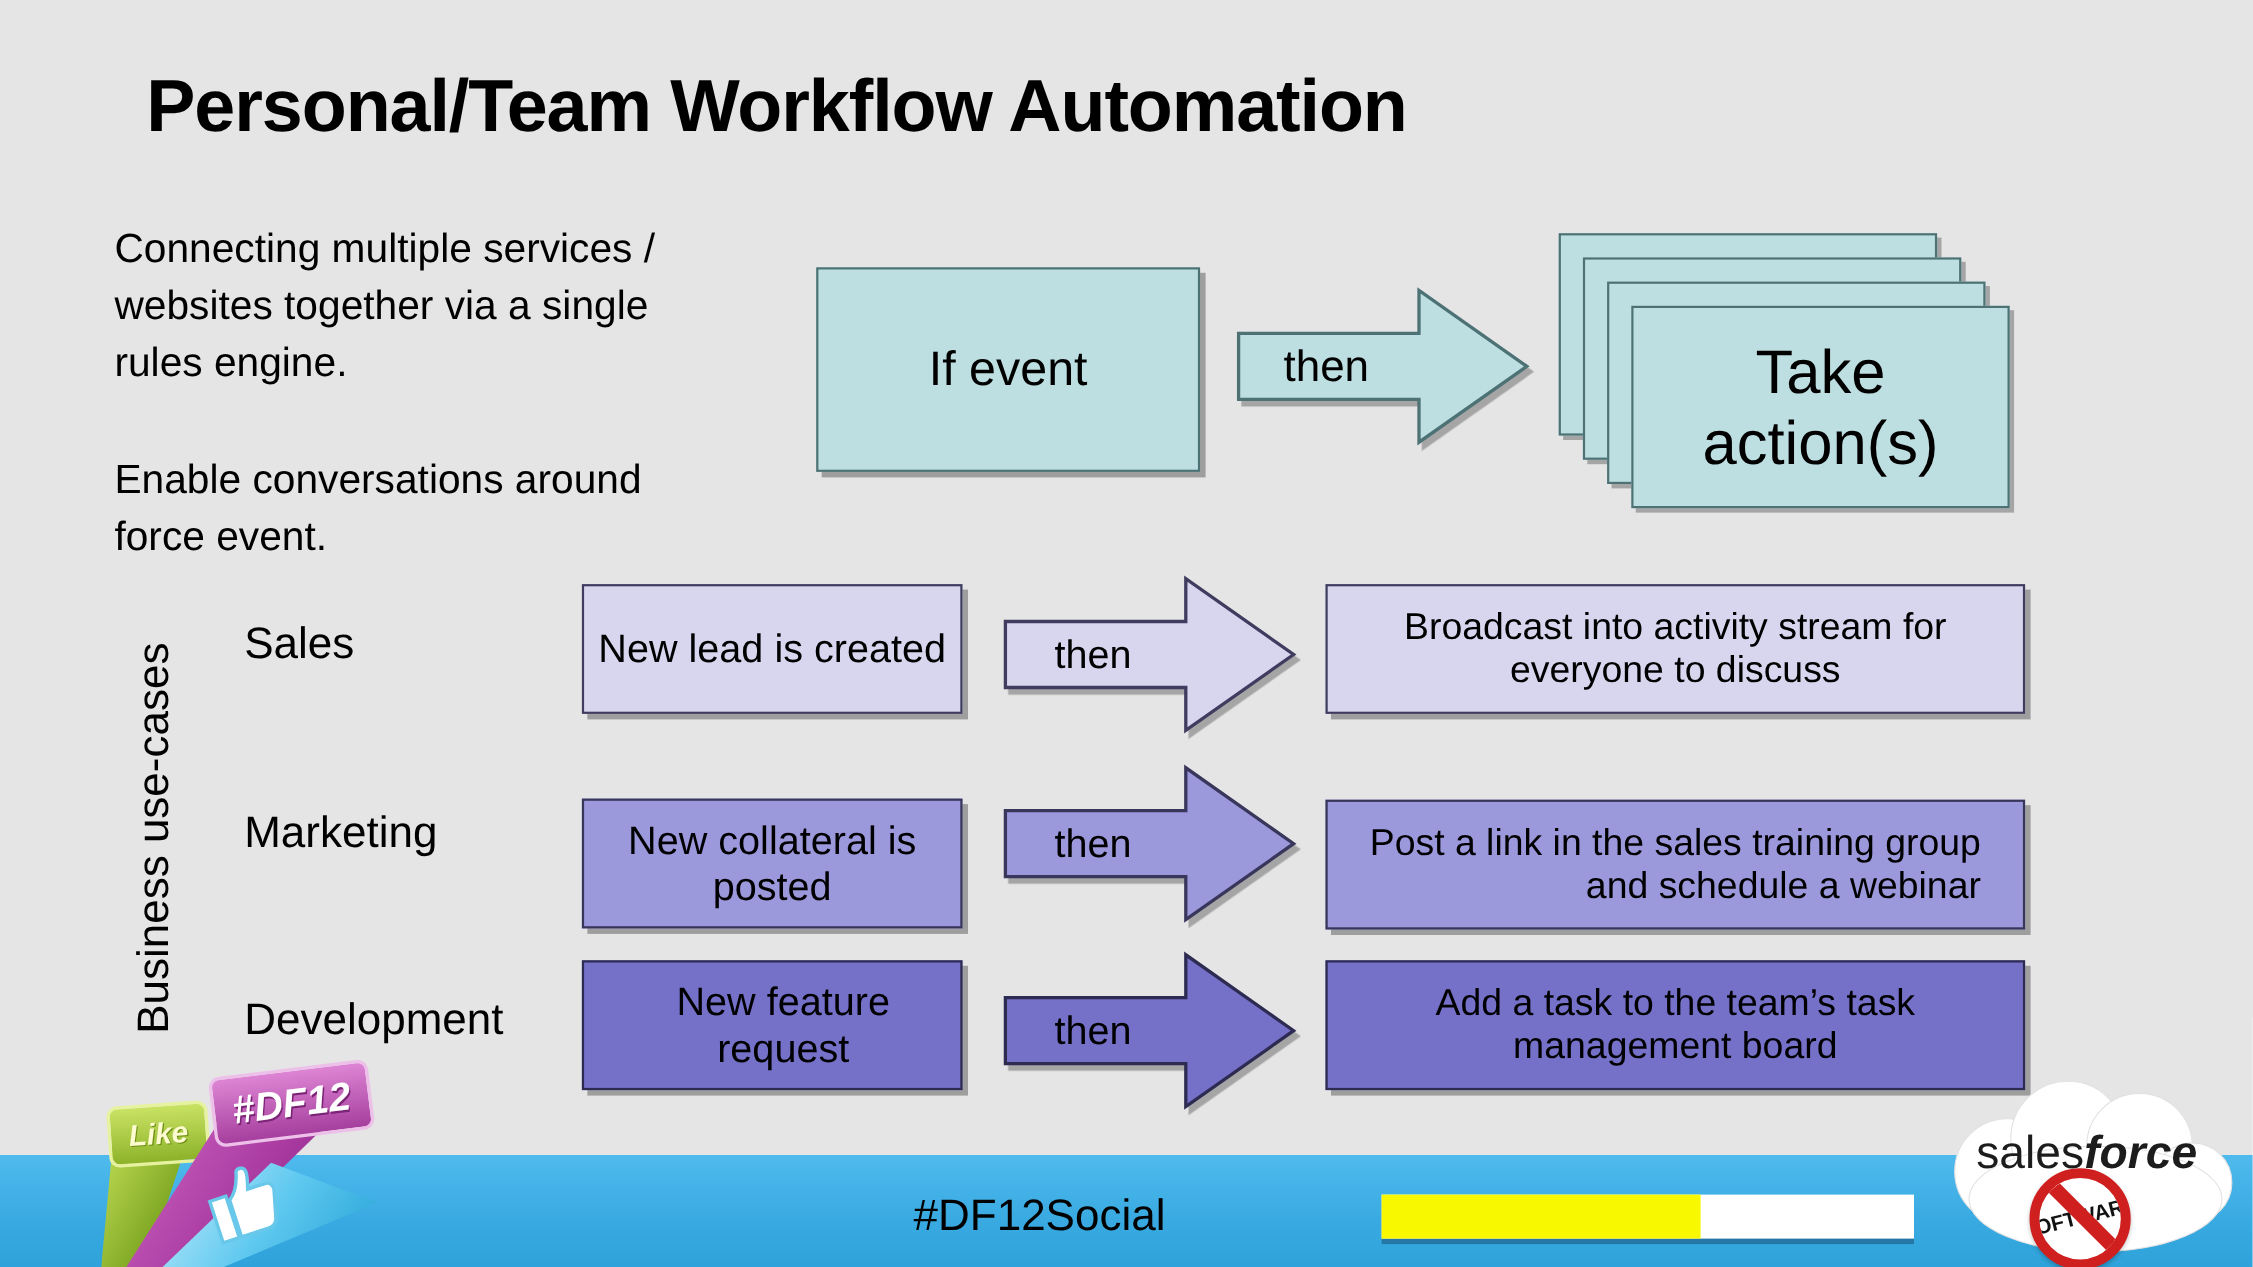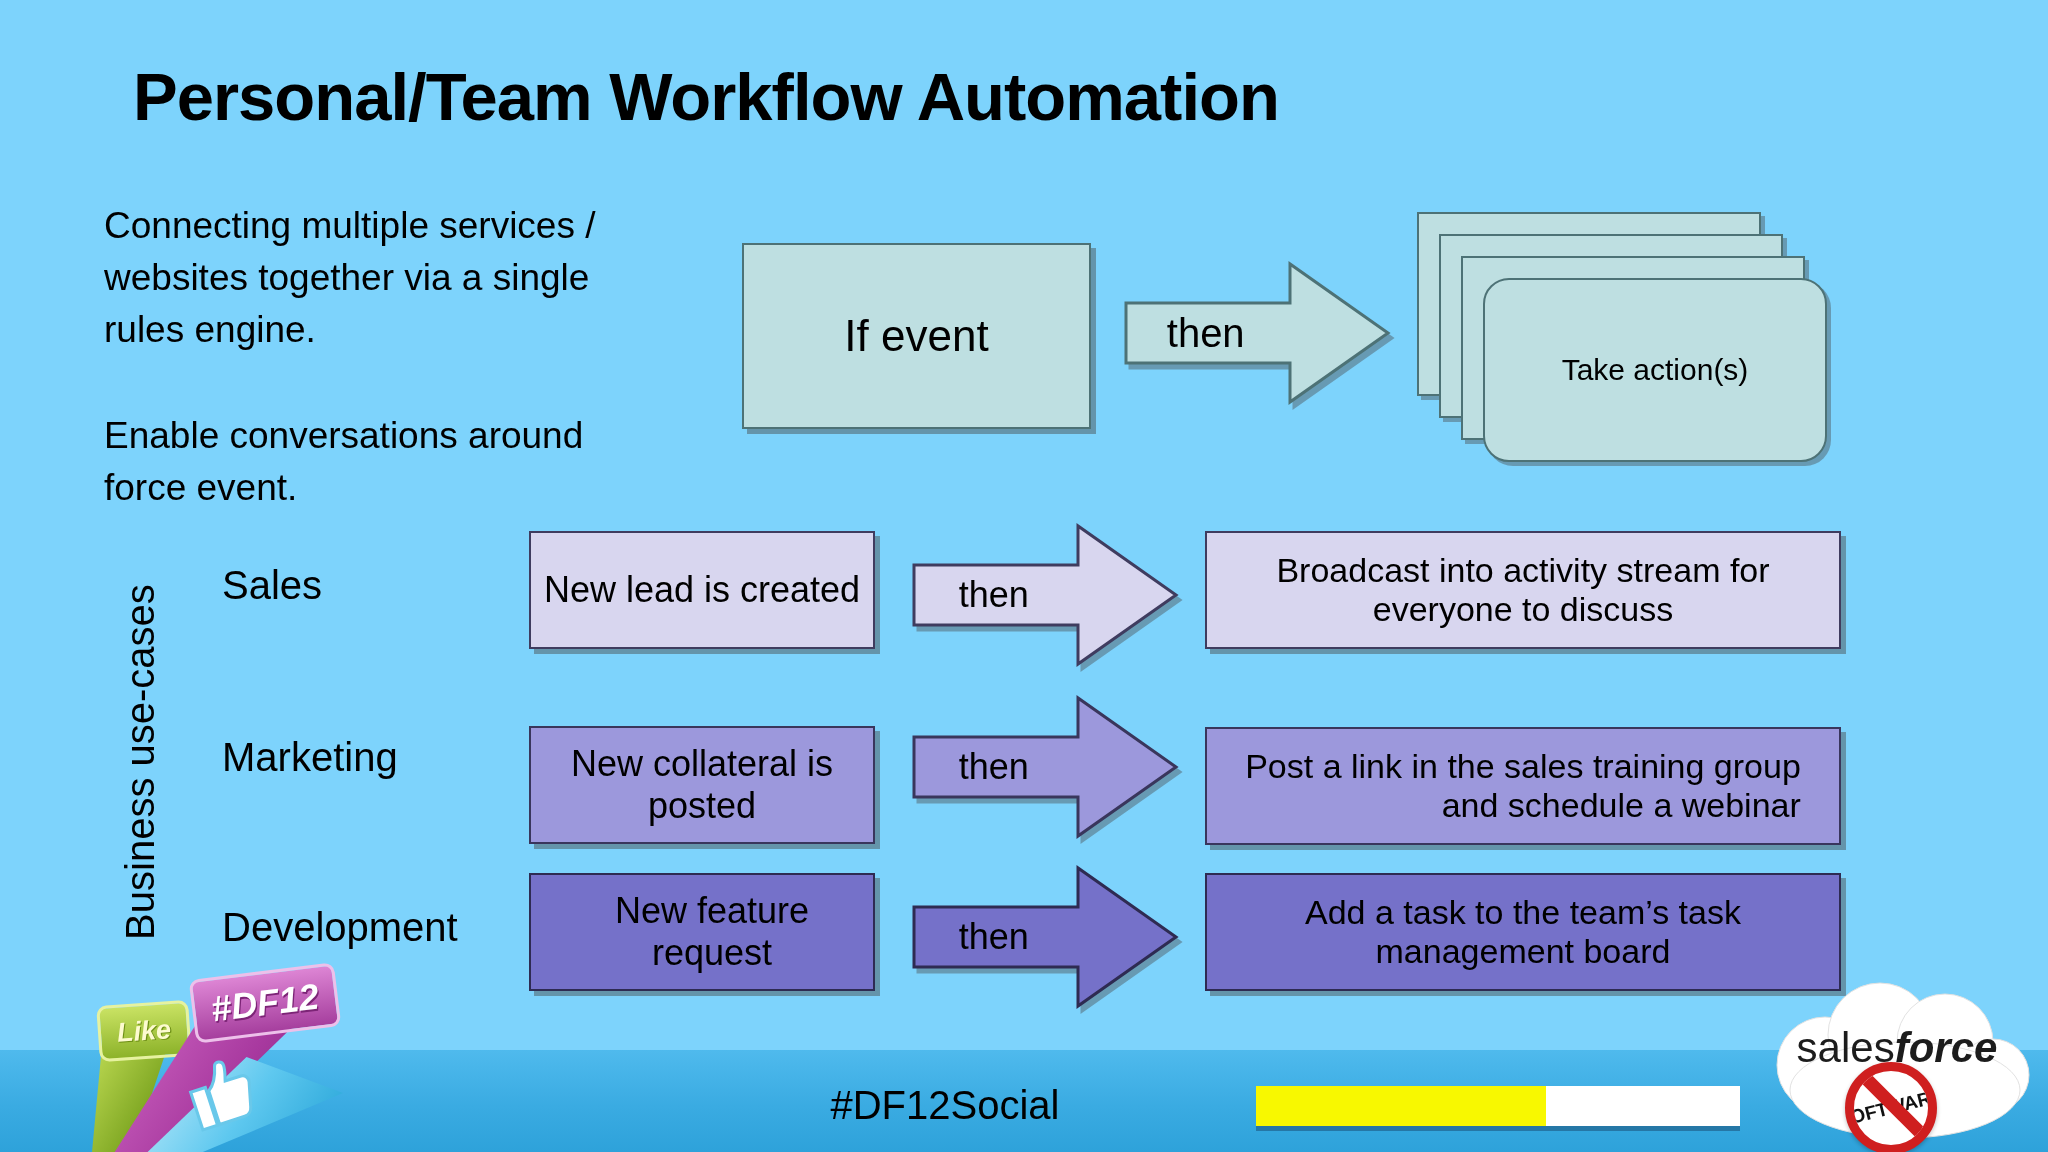--- a/index.html
+++ b/index.html
@@ -1,31 +1,31 @@
 <!DOCTYPE html>
 <html><head>
 <meta charset="utf-8">
 <style>
   html,body{margin:0;padding:0;}
   body{width:2048px;height:1152px;overflow:hidden;background:#ffffff;
        font-family:"Liberation Sans", sans-serif;color:#000;}
-  .slide{position:relative;width:2048px;height:1152px;background:#7dd3fc;overflow:hidden;}
+  .slide{position:relative;width:2048px;height:1152px;background:#e5e5e5;overflow:hidden;}
 
   .title{position:absolute;left:133px;top:58px;font-size:67px;font-weight:bold;letter-spacing:-1px;}
 
   .intro{position:absolute;left:104px;top:200px;width:660px;font-size:37px;line-height:52px;white-space:pre-line;}
   .intro.p2{top:410px;}
 
   .box{position:absolute;display:flex;align-items:center;justify-content:center;text-align:center;
        border:2px solid #444;box-shadow:5px 5px 0 rgba(70,70,70,.45);white-space:pre-line;}
 
   .if-event{left:742px;top:243px;width:345px;height:182px;font-size:44px;}
   .stack-card{position:absolute;width:340px;height:180px;border:2px solid #4d7276;
               box-shadow:4px 4px 0 rgba(70,70,70,.40);}
-  .take-actions{display:flex;align-items:center;justify-content:center;font-size:30px;text-align:center;border-radius:26px;}
+  .take-actions{display:flex;align-items:center;justify-content:center;font-size:56px;text-align:center;}
 
   .flow-arrow{position:absolute;width:270px;height:150px;filter:drop-shadow(4px 5px 0 rgba(70,70,70,.40));}
   .flow-arrow svg{display:block;width:100%;height:100%;}
   .arrow-label{position:absolute;left:0;top:30%;width:62%;height:40%;
                display:flex;align-items:center;justify-content:center;font-size:36px;}
   .top-arrow .arrow-label{font-size:40px;}
 
   .axis-label{position:absolute;left:-75px;top:740px;width:430px;height:44px;
               transform:rotate(-90deg);transform-origin:center center;
               font-size:40px;text-align:center;}

